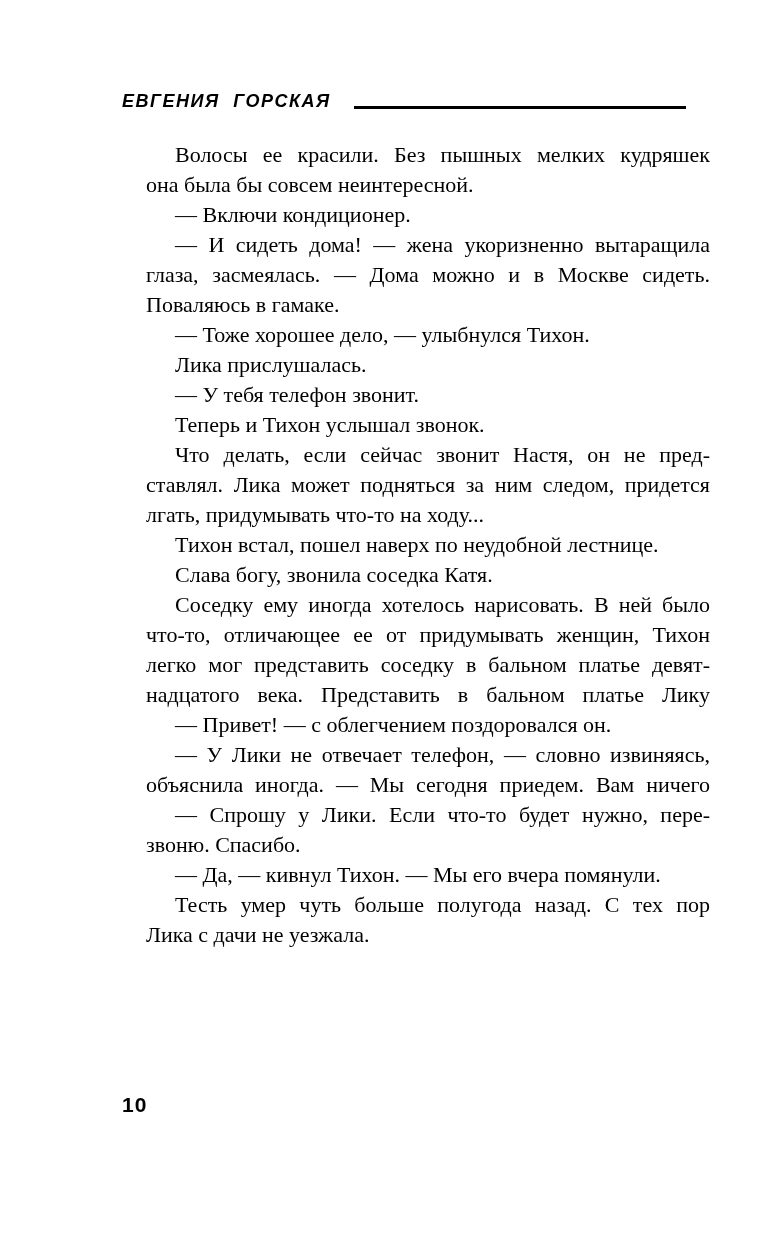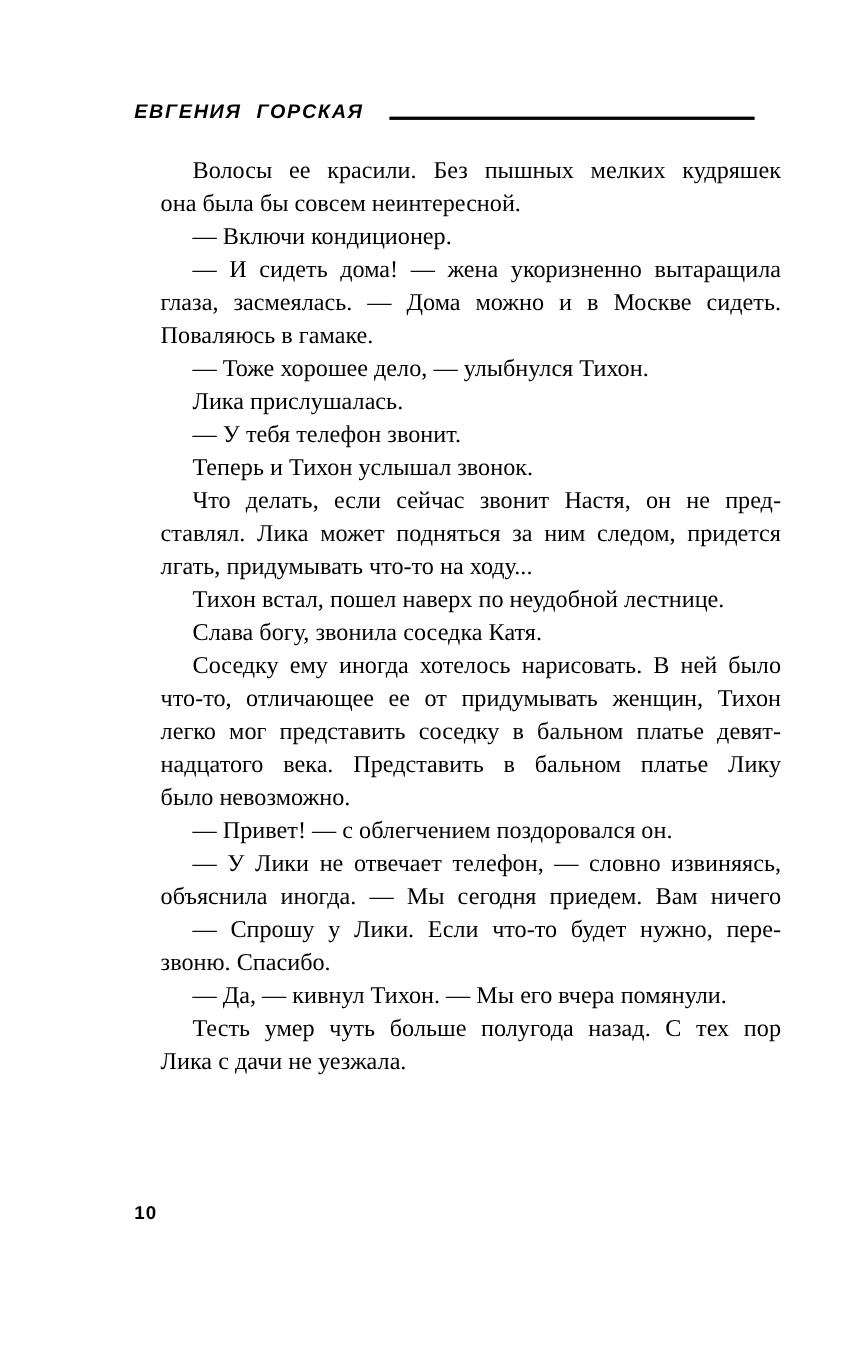--- a/index.html
+++ b/index.html
@@ -62,21 +62,21 @@
   .bodyline.last-line {
     text-align-last: left;
     font-family: Liberation Serif, serif;
   }
   .page-number {
     position: absolute;
     left: 122px;
     top: 1094px;
     font-family: "Liberation Sans", sans-serif;
     font-weight: bold;
-    font-size: 17px;
+    font-size: 21px;
     letter-spacing: 1px;
     line-height: 1;
   }
 </style>
 </head>
 <body>
 
 <div class="page">
 
   <div class="running-header">
@@ -98,21 +98,20 @@
       <div class="bodyline first-line last-line">Теперь и Тихон услышал звонок.</div>
       <div class="bodyline first-line">Что делать, если сейчас звонит Настя, он не пред-</div>
       <div class="bodyline">ставлял. Лика может подняться за ним следом, придется</div>
       <div class="bodyline last-line">лгать, придумывать что-то на ходу...</div>
       <div class="bodyline first-line last-line">Тихон встал, пошел наверх по неудобной лестнице.</div>
       <div class="bodyline first-line last-line">Слава богу, звонила соседка Катя.</div>
       <div class="bodyline first-line">Соседку ему иногда хотелось нарисовать. В ней было</div>
       <div class="bodyline">что-то, отличающее ее от придумывать женщин, Тихон</div>
       <div class="bodyline">легко мог представить соседку в бальном платье девят-</div>
       <div class="bodyline">надцатого века. Представить в бальном платье Лику</div>
-      <div class="bodyline last-line">было невозможно.</div>
       <div class="bodyline first-line last-line">— Привет! — с облегчением поздоровался он.</div>
       <div class="bodyline first-line">— У Лики не отвечает телефон, — словно извиняясь,</div>
       <div class="bodyline">объяснила иногда. — Мы сегодня приедем. Вам ничего</div>
       <div class="bodyline first-line">— Спрошу у Лики. Если что-то будет нужно, пере-</div>
       <div class="bodyline last-line">звоню. Спасибо.</div>
       <div class="bodyline first-line last-line">— Да, — кивнул Тихон. — Мы его вчера помянули.</div>
       <div class="bodyline first-line">Тесть умер чуть больше полугода назад. С тех пор</div>
       <div class="bodyline last-line">Лика с дачи не уезжала.</div>
     </div>
 

